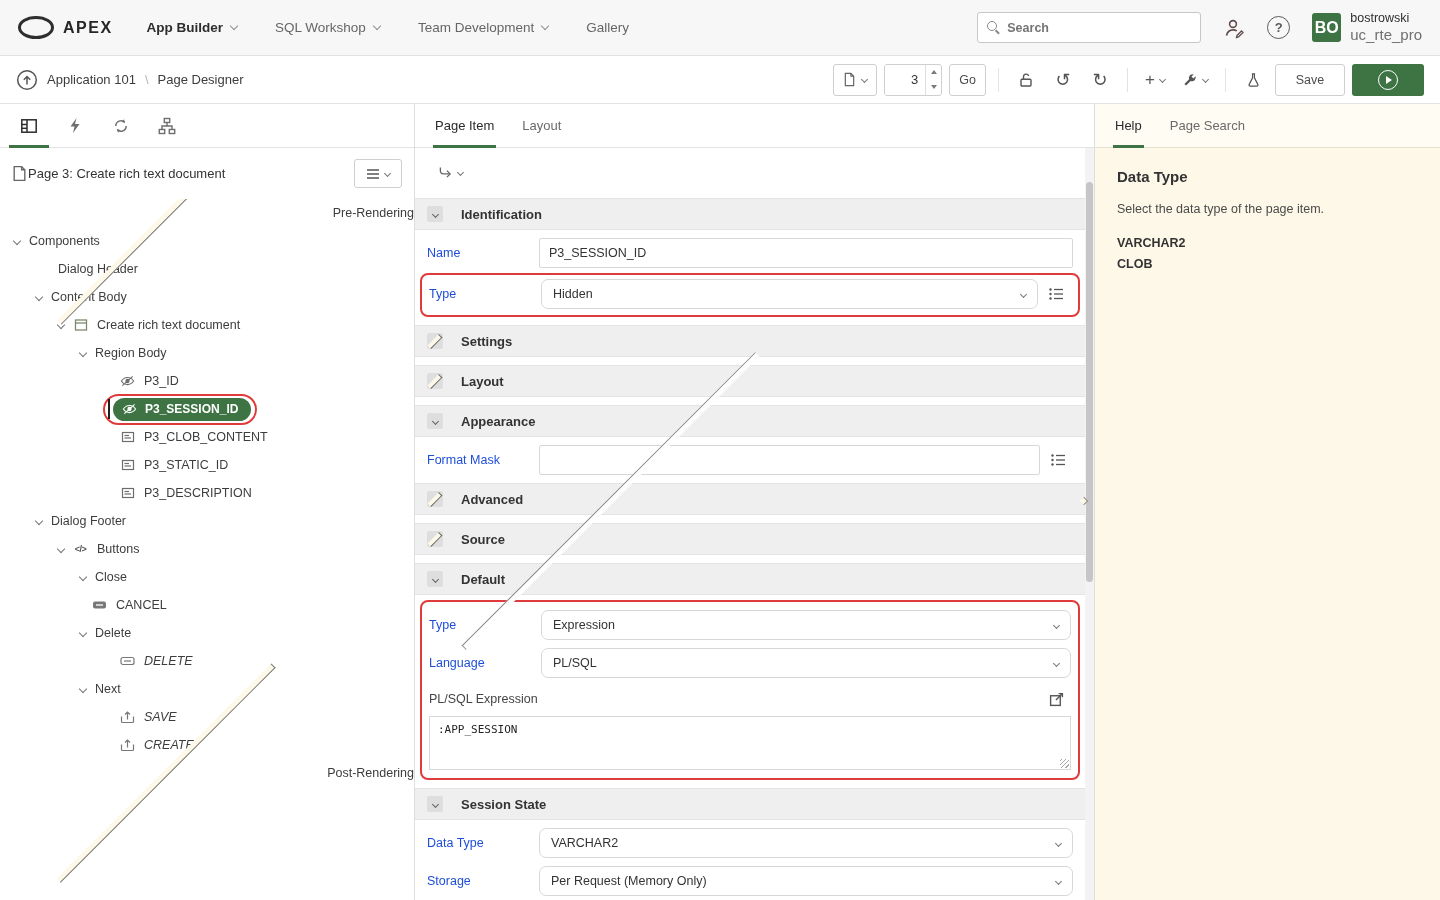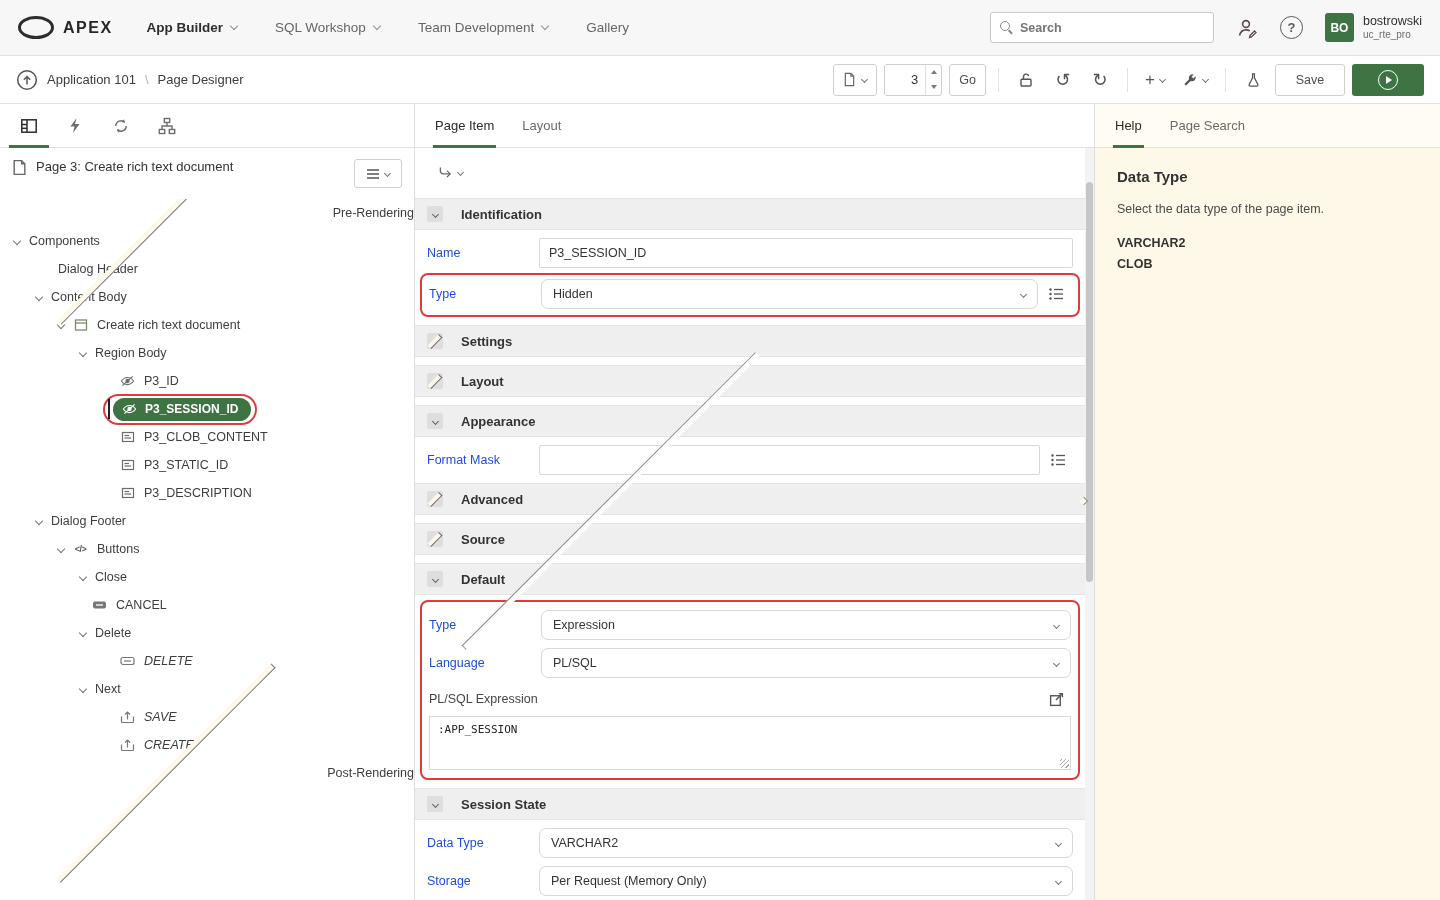--- a/index.html
+++ b/index.html
@@ -23,23 +23,23 @@
   .nav-item.active { color:#2d2d2d; font-weight:bold; }
   .nav-item .chev { margin-top:-3px; border-color:#8f8f8f; }
   .topbar-right { margin-left:auto; display:flex; align-items:center; gap:22px; }
   .searchbox { width:224px; height:31px; background:#fff; border:1px solid #c7c7c7; border-radius:3px; display:flex; align-items:center; padding:0 9px; gap:7px; }
   .searchbox input { border:none; outline:none; flex:1; font-size:12.5px; color:#333; background:transparent; font-family:inherit;font-weight:bold; }
   .mag { position:relative; width:13px; height:13px; flex:none; }
   .mag::before { content:""; position:absolute; left:0; top:0; width:8px; height:8px; border:1.6px solid #8a8a8a; border-radius:50%; }
   .mag::after { content:""; position:absolute; width:5px; height:1.6px; background:#8a8a8a; transform:rotate(45deg); left:8px; top:10px; }
   .helpicon { width:23px; height:23px; border:1.6px solid #5a5a5a; border-radius:50%; display:flex; align-items:center; justify-content:center; font-size:13px; color:#5a5a5a; font-weight:bold; cursor:pointer; }
   .userblock { display:flex; align-items:center; gap:9px; cursor:pointer; }
-  .avatar { width:29px; height:29px; background:#3e7344; color:#fff; font-weight:bold; font-size:12px; display:flex; align-items:center; justify-content:center; border-radius:3px; }
+  .avatar { width:29px; height:29px; background:#3e7344; color:#fff; font-weight:bold; font-size:16px; display:flex; align-items:center; justify-content:center; border-radius:3px; }
   .user-text { line-height:1.2; font-size:12.5px; color:#2f2f2f; }
-  .user-text .ws { color:#6f6f6f; font-size:10px; }
+  .user-text .ws { color:#6f6f6f; font-size:15px; }
 
   
   .toolbar { height:48px; background:#fff; border-bottom:1px solid #e2e2e2; display:flex; align-items:center; padding:0 16px; }
   .crumb { display:flex; align-items:center; gap:9px; font-size:13px; color:#3d3d3d; }
   .slash { color:#b3b3b3; }
   .tb-right { margin-left:auto; display:flex; align-items:center; gap:7px; }
   .tb-btn { height:32px; background:#fff; border:1px solid #cfcfcf; border-radius:3px; display:flex; align-items:center; justify-content:center; gap:6px; padding:0 9px; color:#4d4d4d; font-size:12.5px; cursor:pointer; font-family:inherit; }
   .tb-icon { height:32px; min-width:30px; border:none; background:none; display:flex; align-items:center; justify-content:center; gap:5px; color:#555; font-size:18px; cursor:pointer; padding:0 5px; }
   .num-input { width:58px; height:32px; border:1px solid #cfcfcf; border-radius:3px; display:flex; overflow:hidden; background:#fff; }
   .num-input input { flex:1; border:none; outline:none; text-align:right; padding-right:7px; font-size:13px; color:#333; width:36px; font-family:inherit; }
@@ -54,21 +54,21 @@
 
   
   .main { display:flex; height:796px; }
 
   
   .left { width:415px; flex:none; border-right:1px solid #dedede; display:flex; flex-direction:column; background:#fff; }
   .icon-tabs { height:44px; border-bottom:1px solid #e2e2e2; display:flex; align-items:stretch; padding-left:6px; flex:none; }
   .itab { width:46px; display:flex; align-items:center; justify-content:center; position:relative; color:#6e6e6e; cursor:pointer; }
   .itab.active { color:#2d2d2d; }
   .itab.active::after { content:""; position:absolute; left:3px; right:3px; bottom:-1px; height:3px; background:#3e7344; }
-  .tree-header { display:flex; gap:9px; padding:11px 12px; flex:none; }
+  .tree-header { display:flex; align-items:center; gap:1px; padding:11px 12px; flex:none; }
   .tree-title { font-size:13px; color:#333; }
   .menu-btn { margin-left:auto; width:48px; height:29px; border:1px solid #cfcfcf; border-radius:3px; display:flex; align-items:center; justify-content:center; gap:6px; background:#fff; cursor:pointer; }
   .tree { flex:1; overflow:hidden; font-size:12.5px; color:#3d3d3d; }
   .trow { height:28px; display:flex; align-items:center; gap:9px; cursor:pointer; white-space:nowrap; }
   .trow .chev { border-color:#767676; }
   .ticon { width:15px; height:15px; flex:none; display:flex; align-items:center; justify-content:center; color:#6d6d6d; }
   .tlabel.it { font-style:italic; }
   .code-glyph { font-size:9px; font-weight:bold; color:#555; letter-spacing:-0.5px; }
   .sel-ring { display:flex; align-items:center; gap:3px; border:2.5px solid #e03b3b; border-radius:16px; padding:2px 4px 2px 3px; }
   .caret-bar { width:2px; height:20px; background:#1e1e1e; }

